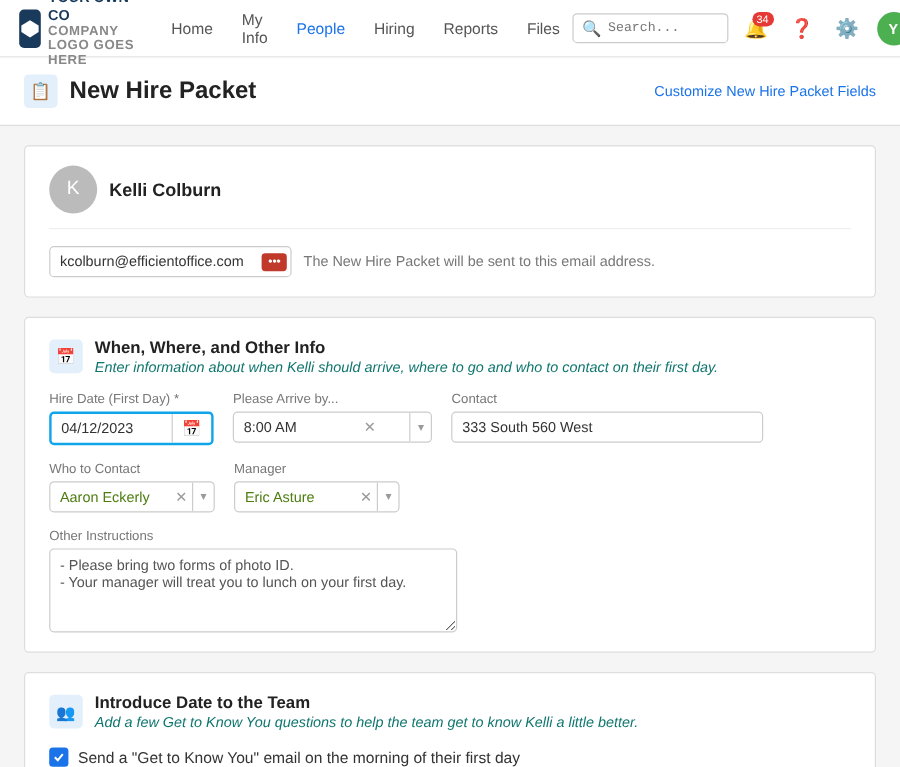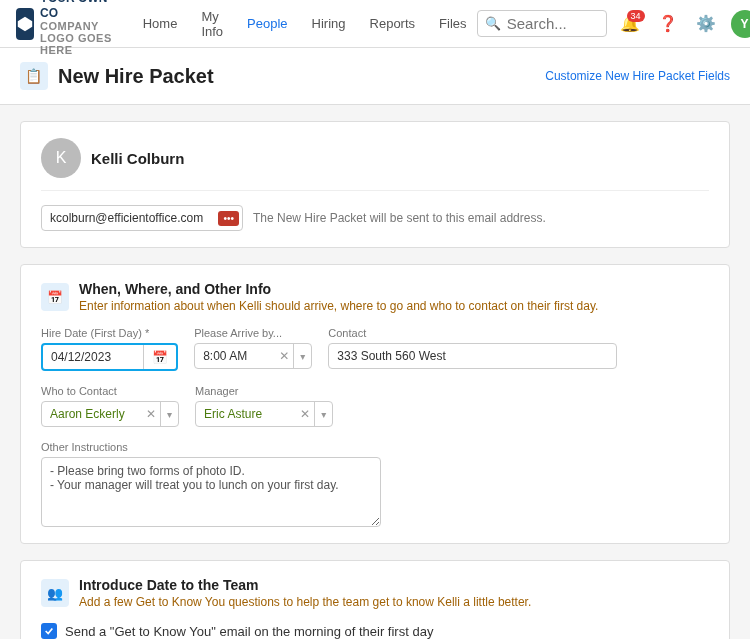--- a/index.html
+++ b/index.html
@@ -12,21 +12,21 @@
     .logo-icon svg { fill: white; width: 18px; height: 18px; }
     .logo-text { display: flex; flex-direction: column; }
     .logo-company { font-weight: 700; font-size: 12px; color: #1a3a5c; text-transform: uppercase; line-height: 1.2; }
     .logo-sub { font-size: 11px; color: #888; text-transform: uppercase; letter-spacing: 0.5px; font-weight: bold; }
     .nav-links { display: flex; align-items: center; gap: 4px; flex: 1; }
     .nav-link { padding: 6px 10px; font-size: 13px; color: #555; text-decoration: none; border-radius: 3px; cursor: pointer; }
     .nav-link:hover, .nav-link.active { color: #1a73e8; }
     .nav-link.active { font-weight: 500; }
     .nav-right { display: flex; align-items: center; gap: 10px; margin-left: auto; }
     .search-box { display: flex; align-items: center; border: 1px solid #ccc; border-radius: 4px; padding: 4px 8px; background: #fff; width: 130px; gap: 5px; }
-    .search-box input { border: none; outline: none; font-size: 15px; color: #4c1d95; width: 100%; background: transparent; }
+    .search-box input { border: none; outline: none; font-size: 11px; color: #4c1d95; width: 100%; background: transparent; font-family: Liberation Mono, monospace; }
     .nav-icon { width: 28px; height: 28px; display: flex; align-items: center; justify-content: center; cursor: pointer; color: #666; font-size: 16px; position: relative; }
     .badge { position: absolute; top: 0; right: 0; background: #e53935; color: white; font-size: 9px; border-radius: 8px; padding: 1px 4px; min-width: 14px; text-align: center; }
     .avatar-circle { width: 28px; height: 28px; border-radius: 50%; background: #4caf50; display: flex; align-items: center; justify-content: center; color: white; font-size: 12px; font-weight: bold; cursor: pointer; }
 
     
     .page-header { background: #fff; border-bottom: 1px solid #ddd; padding: 14px 20px; display: flex; align-items: center; justify-content: space-between; }
     .page-title-area { display: flex; align-items: center; gap: 10px; }
     .page-title-icon { width: 28px; height: 28px; background: #e3f0fb; border-radius: 4px; display: flex; align-items: center; justify-content: center; color: #1a73e8; font-size: 14px; }
     .page-title { font-size: 20px; font-weight: 600; color: #222; }
     .customize-link { font-size: 12px; color: #1a73e8; cursor: pointer; text-decoration: none; }
@@ -49,32 +49,32 @@
     .email-input { border: 1px solid #ccc; border-radius: 4px; padding: 5px 30px 5px 8px; font-size: 12px; width: 202px; color: #333; }
     .email-dots-btn { position: absolute; right: 4px; background: #c0392b; color: white; border: none; border-radius: 3px; font-size: 10px; cursor: pointer; padding: 2px 5px; }
     .email-help { font-size: 12px; color: #777; }
 
     
     .section { padding: 16px 20px; }
     .section-header { display: flex; align-items: flex-start; gap: 10px; margin-bottom: 14px; }
     .section-icon { width: 28px; height: 28px; background: #e3f0fb; border-radius: 4px; display: flex; align-items: center; justify-content: center; color: #1a73e8; font-size: 13px; flex-shrink: 0; margin-top: 2px; }
     .section-title-group { display: flex; flex-direction: column; gap: 2px; }
     .section-title { font-size: 14px; font-weight: 600; color: #222; }
-    .section-subtitle { font-size: 12px; color: #a16207; }
+    .section-subtitle { font-size: 12px; color: #0f766e; font-style: italic; }
 
     
     .form-row { display: flex; gap: 16px; margin-bottom: 14px; flex-wrap: wrap; }
     .form-group { display: flex; flex-direction: column; gap: 4px; }
     .form-label { font-size: 11px; color: #777; font-weight: 500; }
     .form-input { border: 1px solid #ccc; border-radius: 4px; padding: 5px 8px; font-size: 12px; color: #333; background: #fff; }
-    .form-input-time-wrapper { display: flex; align-items: center; border: 1px solid #ccc; border-radius: 4px; background: #fff; overflow: hidden; }
+    .form-input-time-wrapper { display: flex; align-items: center; border: 1px solid #ccc; border-radius: 4px; background: #fff; overflow: hidden; gap: 24px; }
     .form-input-time { border: none; outline: none; padding: 5px 8px; font-size: 12px; color: #333; background: transparent; width: 80px; }
     .time-clear { background: none; border: none; color: #999; cursor: pointer; font-size: 12px; padding: 0 4px; }
     .time-arrow { background: none; border: none; border-left: 1px solid #ccc; color: #999; cursor: pointer; font-size: 10px; padding: 0 6px; align-self: stretch; display: flex; align-items: center; }
-    .form-input-location { width: 289px; }
+    .form-input-location { width: 260px; }
 
     
     .select-wrapper { display: flex; align-items: center; border: 1px solid #ccc; border-radius: 4px; background: #fff; overflow: hidden; }
     .select-inner { border: none; outline: none; padding: 5px 8px; font-size: 12px; color: #4d7c0f; background: transparent; min-width: 100px; appearance: none; }
     .select-clear { background: none; border: none; color: #999; cursor: pointer; font-size: 12px; padding: 0 4px; }
     .select-arrow { background: none; border: none; border-left: 1px solid #ccc; color: #999; cursor: pointer; font-size: 10px; padding: 0 6px; align-self: stretch; display: flex; align-items: center; }
 
     
     .date-wrapper { display: flex; align-items: center; border: 2px solid #0ea5e9; border-radius: 4px; background: #fff; overflow: hidden; }
     .date-inner { border: none; outline: none; padding: 5px 8px; font-size: 12px; color: #333; background: transparent; width: 100px; }

